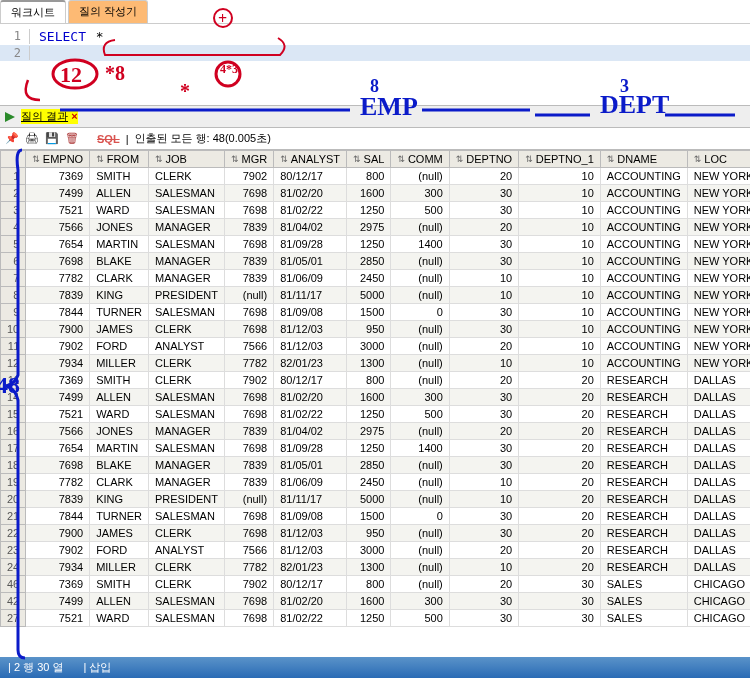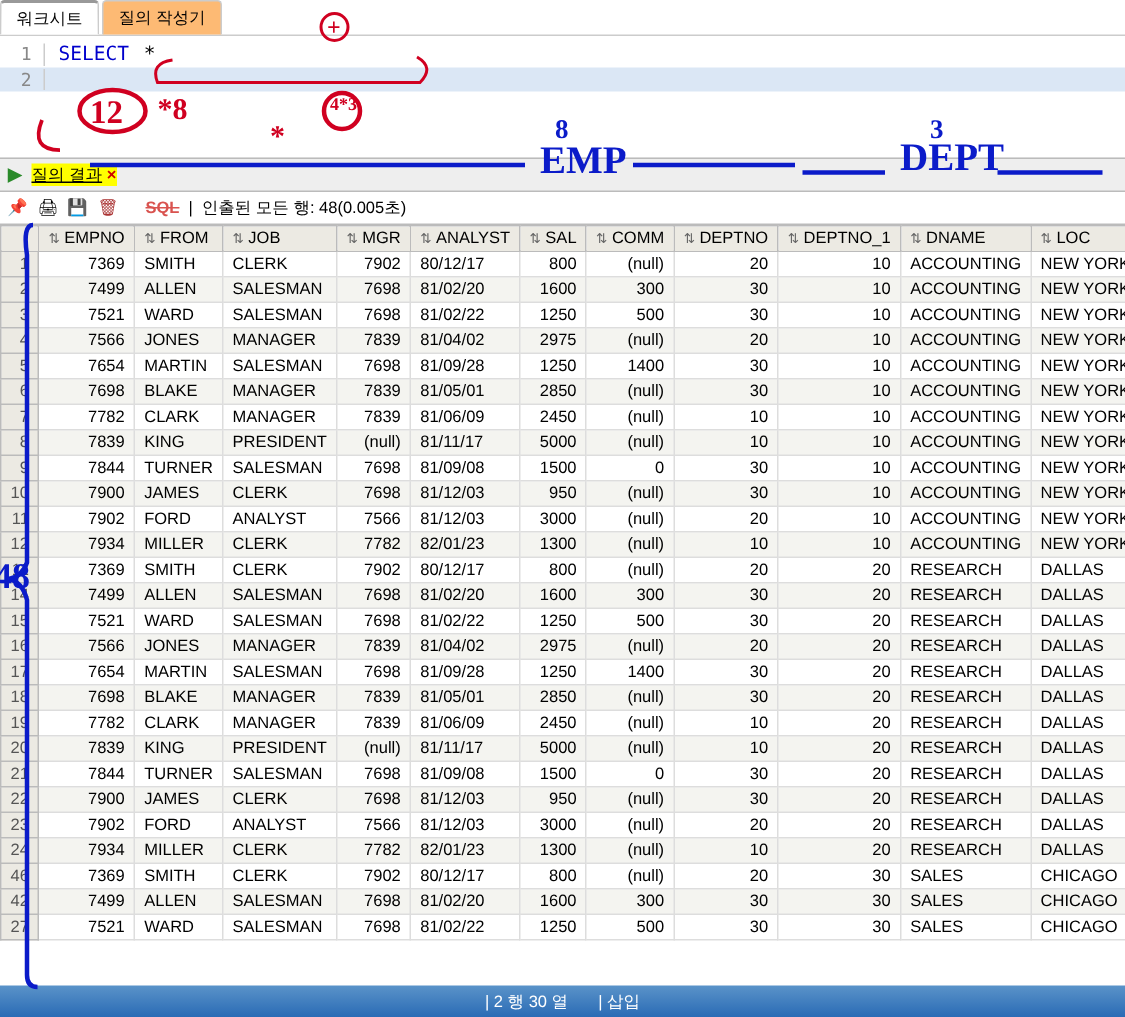--- a/index.html
+++ b/index.html
@@ -23,21 +23,21 @@
   .sql-label { color: #d9534f; font-weight: bold; text-decoration: line-through; margin-left: 12px; }
   .grid-wrap { overflow: auto; height: 522px; }
   table { border-collapse: collapse; font-size: 11px; }
   th { background: #eceae3; border: 1px solid #bbb; padding: 2px 6px; font-weight: normal; position: sticky; top: 0; }
   th .colh { display: flex; align-items: center; gap: 3px; }
   th .sort-icon { color: #666; font-size: 9px; }
   td { border: 1px solid #ddd; padding: 2px 6px; white-space: nowrap; }
   tr:nth-child(even) td { background: #f4f4f0; }
   td.num { text-align: right; }
   td.rownum { text-align: right; background: #eceae3 !important; color: #555; border: 1px solid #bbb; }
-  .statusbar { position: absolute; bottom: 0; left: 0; right: 0; background: #2a6bb5; background: linear-gradient(#5a93c9,#2a6bb5); color: #fff; padding: 3px 8px; display: flex; justify-content: center; gap: 20px; font-size: 11px; }
+  .statusbar { position: absolute; bottom: 0; left: 0; right: 0; background: #2a6bb5; background: linear-gradient(#5a93c9,#2a6bb5); color: #fff; padding: 3px 8px; display: flex; justify-content: flex-start; gap: 20px; font-size: 11px; }
   
   .ann { position: absolute; color: #d00020; font-family: "Comic Sans MS", cursive; font-weight: bold; pointer-events: none; z-index: 50; }
   .ann-blue { color: #0b1bc9; }
   svg.overlay { position: absolute; top:0; left:0; pointer-events:none; z-index:49; }
 </style>
 </head>
 <body>
 
 <div class="tabs">
   <div class="tab active">워크시트</div>

